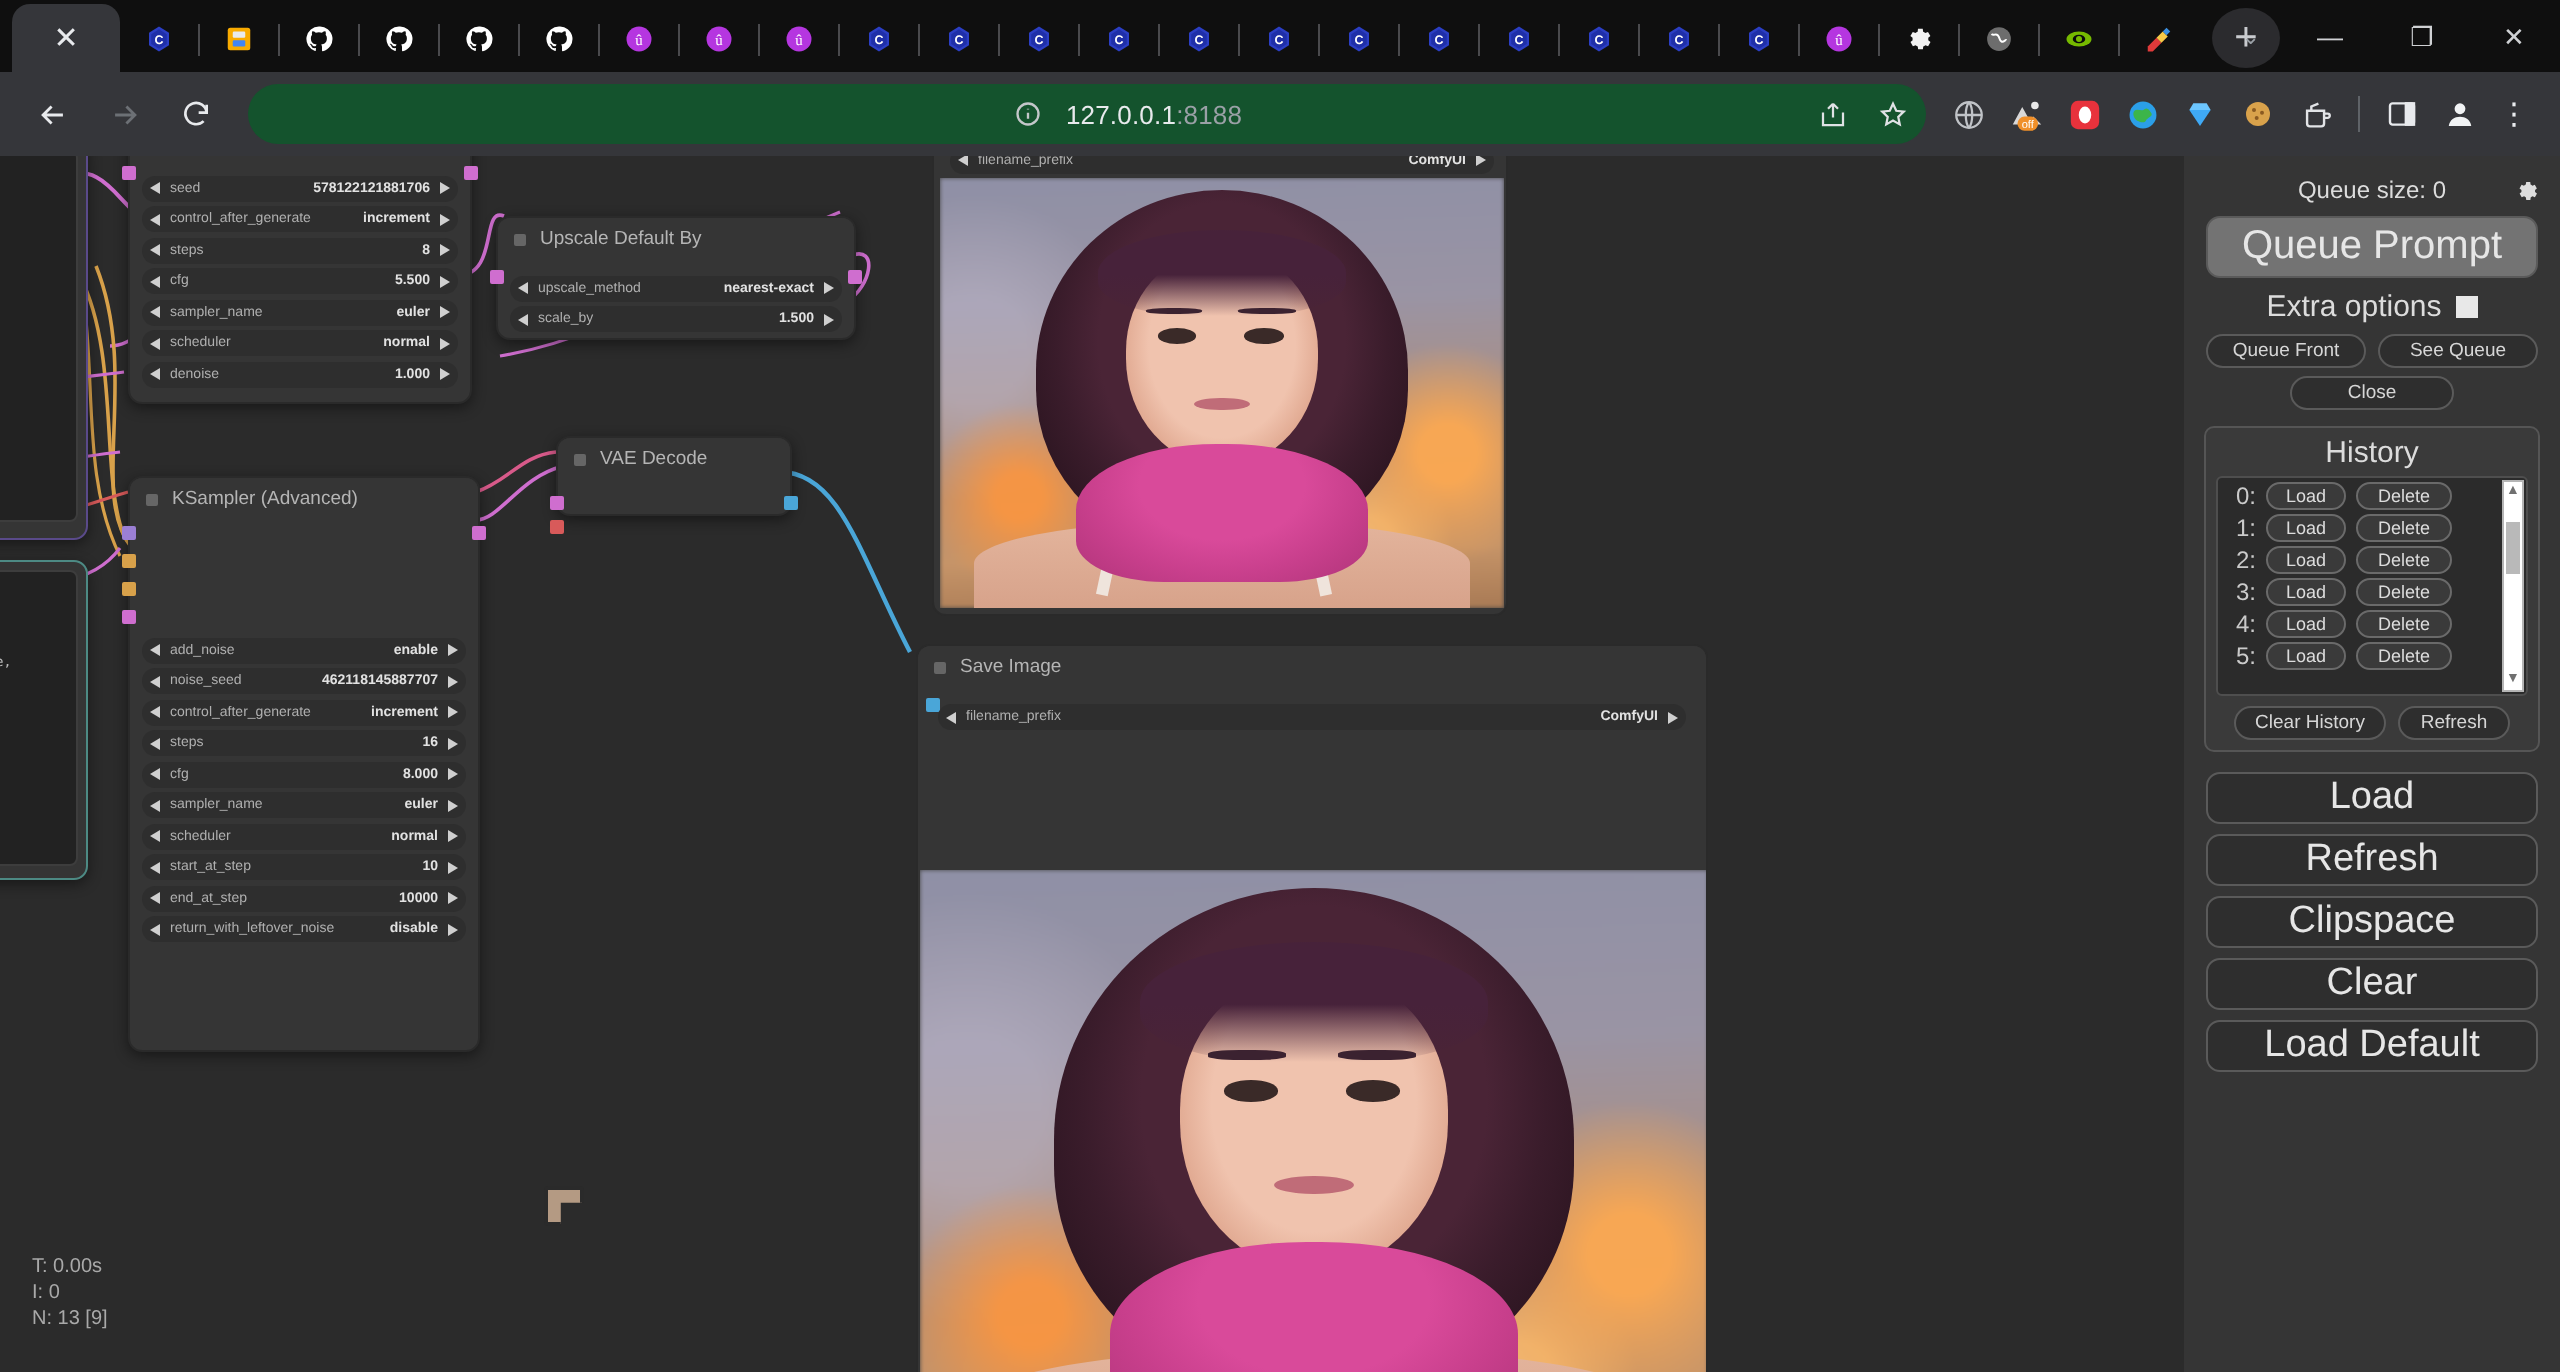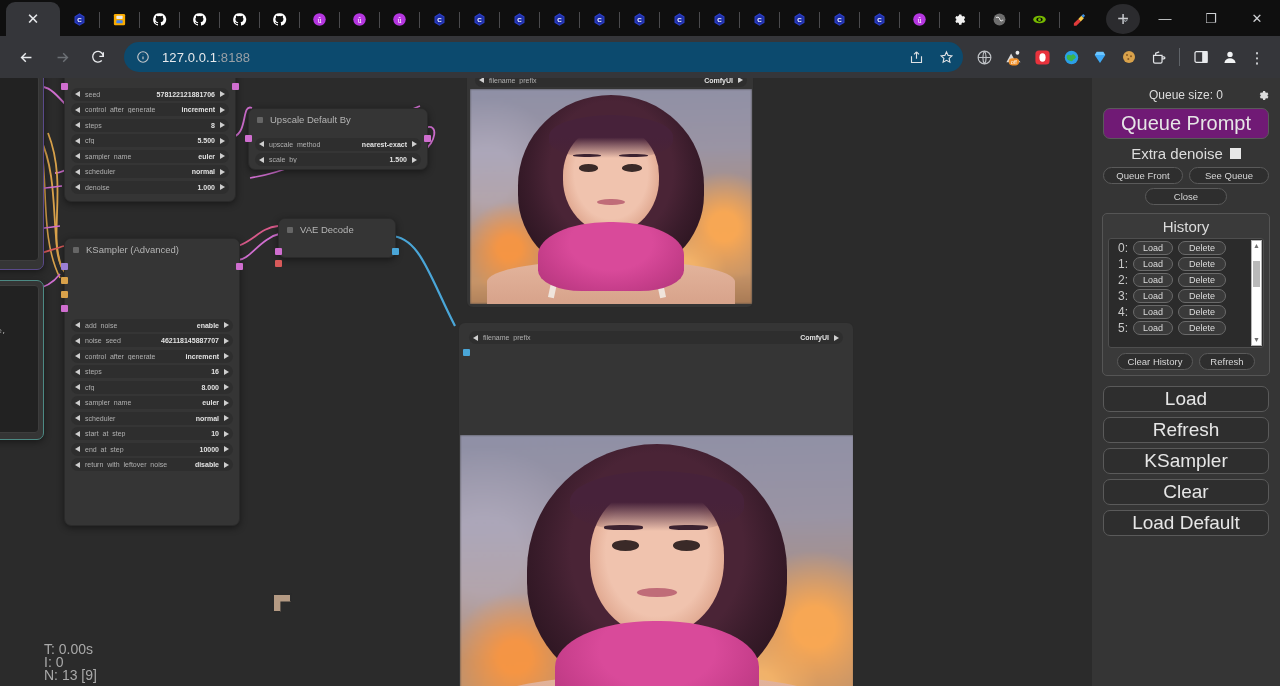--- a/index.html
+++ b/index.html
@@ -58,23 +58,23 @@
     height: 42px; background: #35363a;
     display: flex; align-items: center; padding: 0 8px;
   }
   .navbtn {
     width: 30px; height: 30px; margin: 0 3px;
     display: flex; align-items: center; justify-content: center;
     color: #e8eaed;
   }
   .navbtn.disabled { color: #6c7075; }
   .urlbox {
-    flex: 1; height: 30px; background: #0c4a6e; border-radius: 15px;
+    flex: 1; height: 30px; background: #14532d; border-radius: 15px;
     display: flex; align-items: center; padding: 0 4px 0 6px;
-    margin: 0 8px; position: relative;
+    margin: 0 8px; position: relative; justify-content: center;
   }
   .infoicon {
     width: 26px; height: 26px; border-radius: 50%;
     display: flex; align-items: center; justify-content: center;
     color: #c4c7ca; flex: 0 0 auto;
   }
   .urltext {
     font-size: 13px; color: #e8eaed; margin-left: 6px;
     white-space: nowrap; letter-spacing: .1px;
   }
@@ -179,24 +179,23 @@
   .photo .shoulder {
     position: absolute; left: 6%; top: 80%; width: 88%; height: 22%;
     background: linear-gradient(180deg, #e3b49c 0%, #d6a189 100%);
     border-radius: 44% 44% 0 0;
   }
   .photo .strap { position: absolute; width: 2.2%; height: 18%; background: #efe4dc; top: 79%; transform: rotate(12deg); }
   .photo .strap.l { left: 29%; }
   .photo .strap.r { left: 66%; transform: rotate(-12deg); }
 
   .stats {
-    position: absolute; left: 16px; bottom: 4px;
-    color: #a9a9a9; font-size: 14px; line-height: 13px;
+    position: absolute; left: 16px; bottom: 20px;
+    color: #a9a9a9; font-size: 10px; line-height: 13px;
     font-family: "Liberation Sans", sans-serif;
-    margin-left: 28px;
   }
 
   .marker {
     position: absolute; width: 20px; height: 20px;
     background: #b49a83; border: 2px solid #2a2a2a; border-radius: 2px;
     clip-path: polygon(0 0, 100% 0, 100% 42%, 42% 42%, 42% 100%, 0 100%);
   }
 
   
   .menupanel {
@@ -205,21 +204,21 @@
     background: #353535;
     padding: 10px 8px 0 8px;
     display: flex; flex-direction: column; align-items: center;
   }
   .queuesize {
     color: #dcdcdc; font-size: 12px; text-align: center;
     width: 100%; position: relative; margin-bottom: 6px;
   }
   .gear-btn { position: absolute; right: 2px; top: 1px; color: #ddd; font-size: 13px; }
   .bigbtn {
-    width: 166px; background: #701a75; border: 1px solid #5a5a5a;
+    width: 166px; background: #737373; border: 1px solid #5a5a5a;
     border-radius: 7px; color: #e6e6e6; text-align: center;
     font-size: 20px; padding: 3px 0; margin-bottom: 6px;
   }
   .extraopt { color: #dcdcdc; font-size: 15px; display: flex; align-items: center; gap: 7px; margin-bottom: 5px; }
   .cbox { width: 11px; height: 11px; background: #e8e8e8; display: inline-block; }
   .rowbtns { display: flex; gap: 6px; margin-bottom: 4px; }
   .smbtn {
     background: #2e2e2e; border: 1px solid #5a5a5a; border-radius: 9px;
     color: #d6d6d6; font-size: 9.5px; padding: 2px 0; text-align: center; min-width: 80px;
   }
@@ -815,20 +814,24 @@
         <div class="eye r"></div>
         <div class="mouth"></div>
         <div class="shoulder"></div>
         <div class="strap l"></div>
         <div class="strap r"></div>
         <div class="scarf"></div>
       </div>
     </div>
 
     <div class="imgnode" style="left:458px;top:244px;width:396px;height:372px;">
+      <div class="node-title">
+        <span class="node-dot"></span>
+        <span>Save Image</span>
+      </div>
       <div class="port in" style="top:26px;left:4px;background:#4aa6d8"></div>
       <div class="widget" style="margin:8px 10px 0 10px;">
         <span class="arrL"></span>
         <span class="wl">filename_prefix</span>
         <span class="wv">ComfyUI</span>
         <span class="arrR"></span>
       </div>
       <div class="photo" style="left:1px;top:112px;width:394px;height:300px;">
         <div class="bg"></div>
         <div class="hair"></div>
@@ -862,21 +865,21 @@
         <svg width="13" height="13" viewBox="0 0 24 24" fill="#ddd">
             <path d="M12 8a4 4 0 100 8 4 4 0 000-8zm0 6a2 2 0 110-4 2 2 0 010 4z"></path>
             <path d="M19.4 13l1.8 1.4-1.9 3.3-2.2-.8a7.6 7.6 0 01-1.7 1l-.3 2.3h-3.8l-.3-2.3a7.6 7.6 0 01-1.7-1l-2.2.8-1.9-3.3L6.9 13a7.7 7.7 0 010-2l-1.8-1.4 1.9-3.3 2.2.8a7.6 7.6 0 011.7-1l.3-2.3h3.8l.3 2.3c.6.25 1.17.58 1.7 1l2.2-.8 1.9 3.3L19.4 11a7.7 7.7 0 010 2z"></path>
           </svg>
       </span>
     </div>
 
     <div class="bigbtn">Queue Prompt</div>
 
     <div class="extraopt">
-      <span>Extra denoise</span>
+      <span>Extra options</span>
       <span class="cbox"></span>
     </div>
 
     <div class="rowbtns">
       <div class="smbtn">Queue Front</div>
       <div class="smbtn">See Queue</div>
     </div>
     <div class="smbtn closebtn">Close</div>
 
     <div class="historybox">
@@ -922,18 +925,18 @@
       </div>
       <div class="histfooter">
         <div class="smbtn" style="min-width:76px">Clear History</div>
         <div class="smbtn" style="min-width:56px">Refresh</div>
       </div>
     </div>
 
     <div id="menu-actions" style="width:100%;display:flex;flex-direction:column;align-items:center;">
         <div class="stackbtn">Load</div>
         <div class="stackbtn">Refresh</div>
-        <div class="stackbtn">KSampler</div>
+        <div class="stackbtn">Clipspace</div>
         <div class="stackbtn">Clear</div>
         <div class="stackbtn">Load Default</div>
       </div>
   </div>
 </div>
 
 </body></html>

